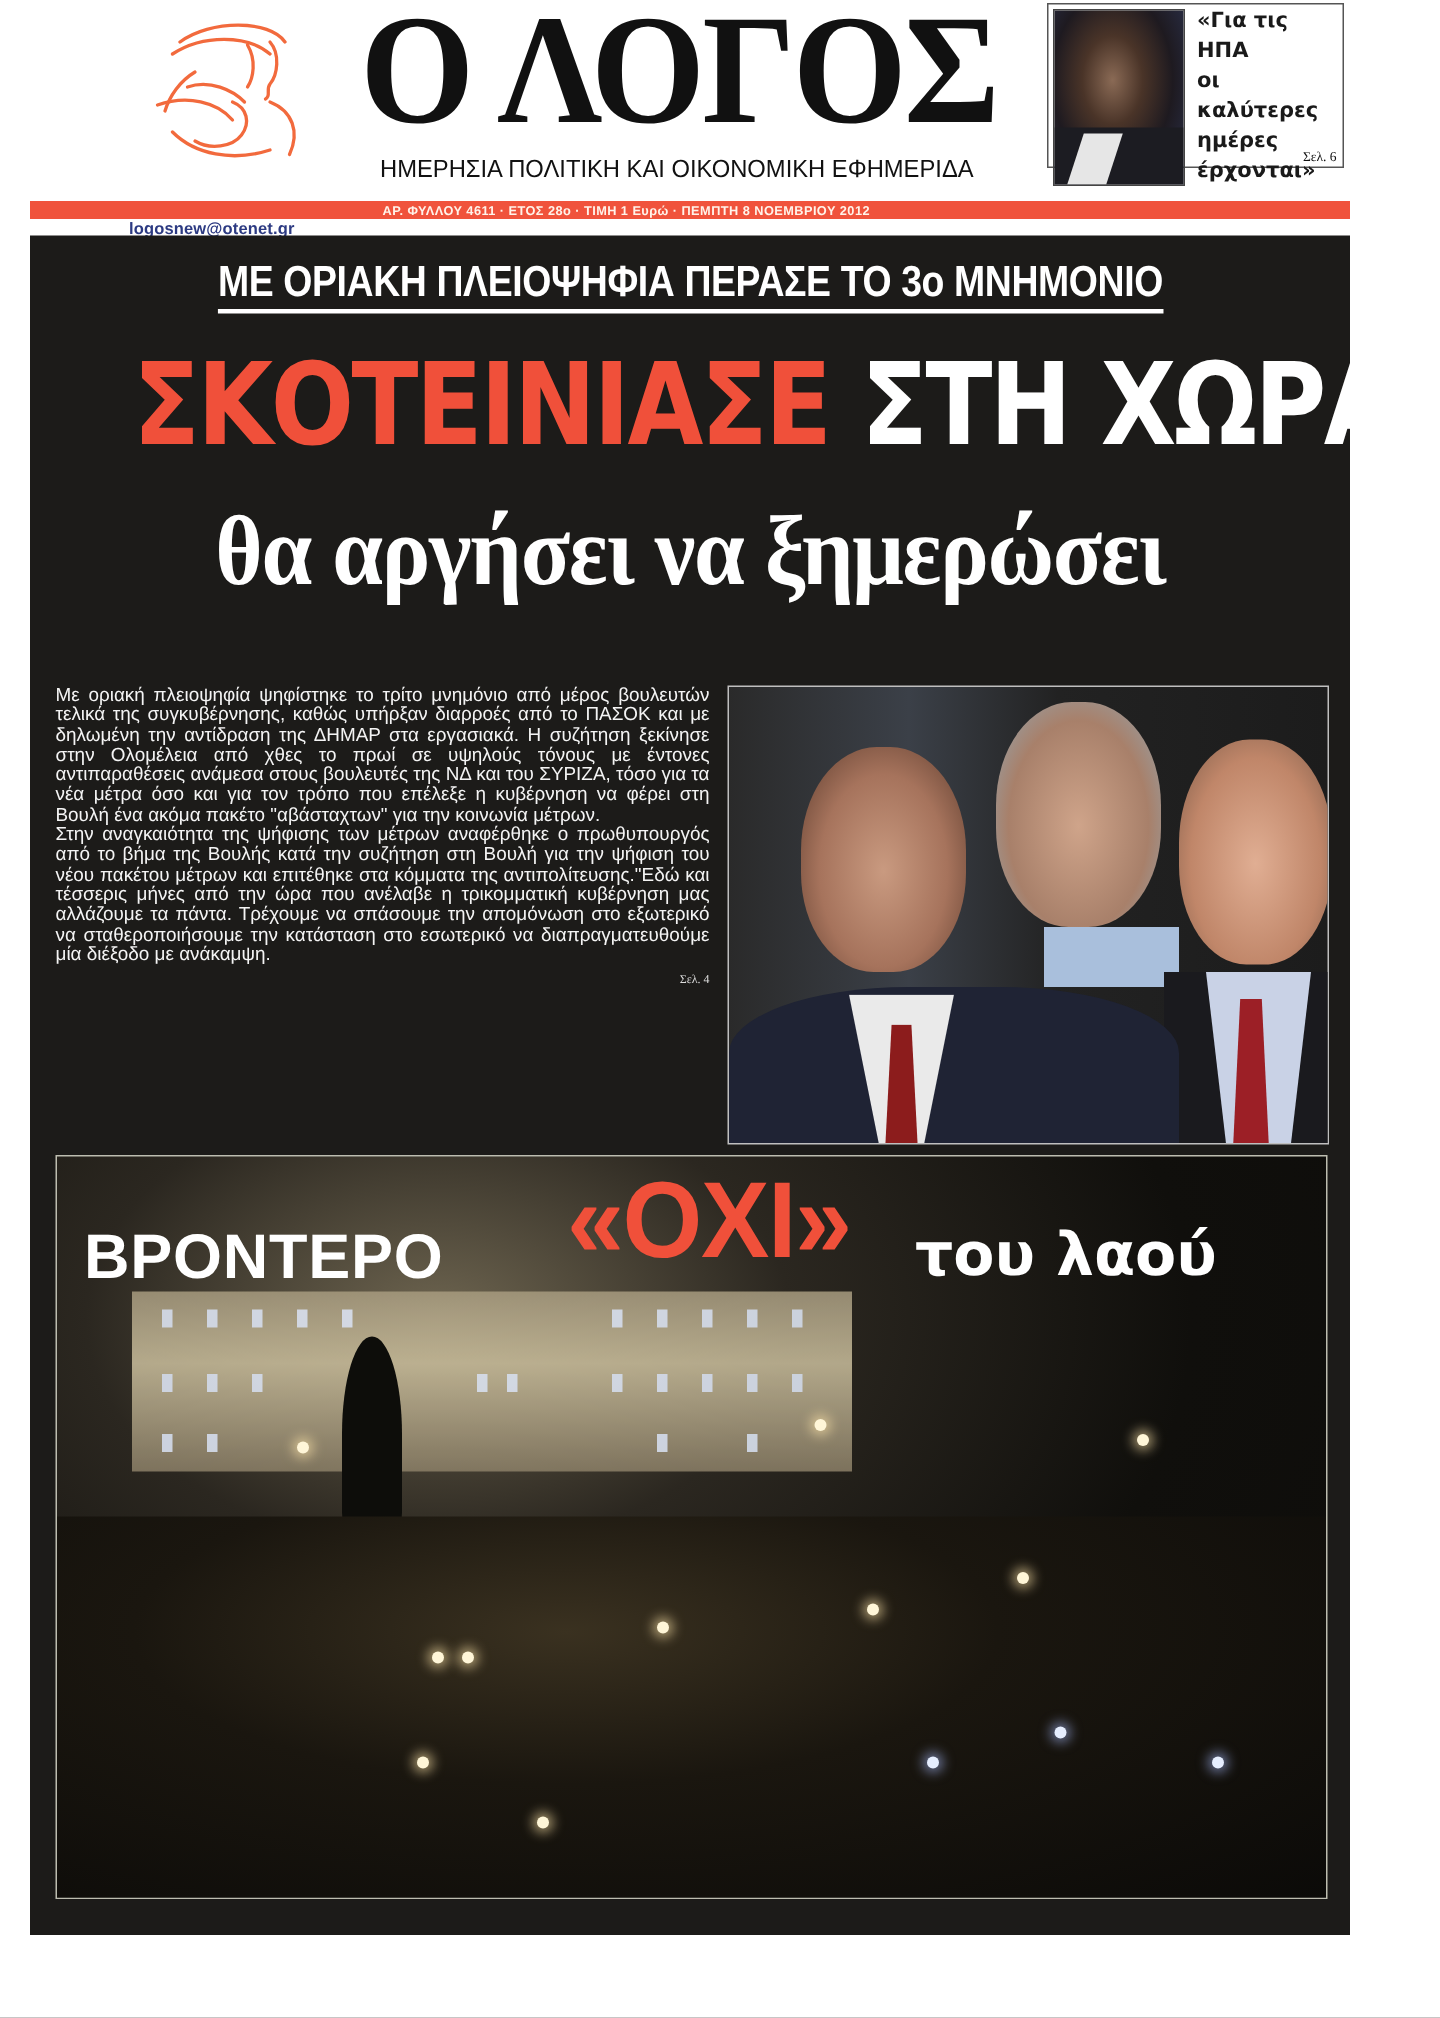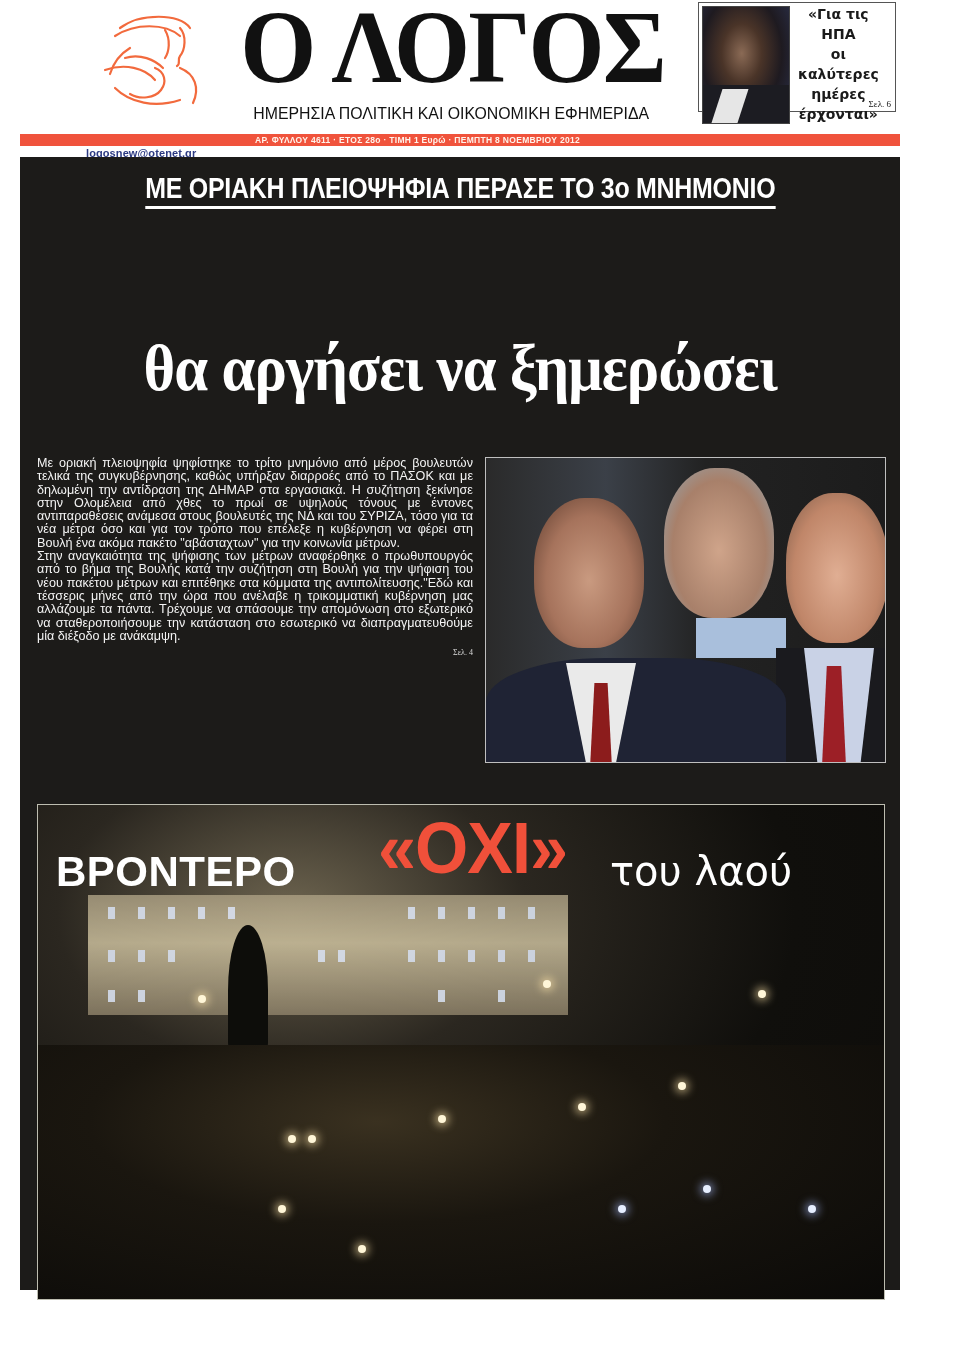--- a/index.html
+++ b/index.html
@@ -10,21 +10,21 @@
   .logo { position: absolute; left: 85px; top: 8px; width: 125px; height: 105px; }
   .logo svg { width: 100%; height: 100%; }
   .email { position: absolute; left: 86px; top: 112px; width: 130px; font-size: 11px; font-weight: bold; color: #2c3a82; letter-spacing: 0.1px; margin-top: 35px; }
 
   .title { position: absolute; left: 240px; top: -8px; width: 452px; height: 110px;
            font-family: "Liberation Serif", serif; font-weight: bold; font-size: 104px; line-height: 110px;
            color: #111; text-align: center; letter-spacing: -2px; transform: scaleX(0.94); transform-origin: left center; white-space: nowrap; }
   .subtitle { position: absolute; left: 240px; top: 104px; width: 440px; font-size: 16.5px; font-weight: normal;
               color: #111; text-align: center; white-space: nowrap; transform: scaleX(0.96); transform-origin: left center; }
 
-  .teaser { position: absolute; left: 698px; top: 2px; width: 198px; height: 110px; border: 1px solid #555; background: #fff; text-align: center; }
+  .teaser { position: absolute; left: 698px; top: 2px; width: 198px; height: 110px; border: 1px solid #555; background: #fff; }
   .teaser-photo { position: absolute; left: 3px; top: 3px; width: 88px; height: 118px; border: 1px solid #444;
                   background: radial-gradient(ellipse at 45% 40%, #8a6a55 0%, #4a3428 30%, #1e1a20 60%, #2c3350 100%); overflow: hidden; }
   .teaser-photo .suit { position: absolute; left: 0; bottom: 0; width: 100%; height: 38px; background: #1c1c22; }
   .teaser-photo .collar { position: absolute; left: 14px; bottom: 0; width: 26px; height: 34px; background: #e6e6e6; transform: skewX(-18deg); }
   .teaser-quote { position: absolute; left: 99px; top: 1px; font-family: "DejaVu Sans", sans-serif; font-weight: bold; font-size: 14px; line-height: 20px; color: #1a1a1a; white-space: pre-line; }
   .teaser-page { position: absolute; right: 4px; bottom: 2px; font-family: "Liberation Serif", serif; font-size: 9px; color: #111; }
 
   .redbar { position: absolute; left: 20px; top: 134px; width: 880px; height: 12px; background: #f0533c; }
   .redbar span { position: absolute; left: 235px; top: 0; font-size: 8.5px; font-weight: bold; color: #fff3ea; letter-spacing: 0.3px; line-height: 12px; white-space: nowrap; }
 
@@ -56,35 +56,35 @@
   .face.f3 { left: 300px; top: 35px; width: 102px; height: 150px; background: radial-gradient(ellipse at 50% 55%, #e0ae93 0%, #c08669 60%, #7a5a48 100%); }
   .suit-a { position: absolute; left: 0; top: 200px; width: 300px; height: 110px; background: #1f2334; border-radius: 40% 40% 0 0; }
   .shirt-a { position: absolute; left: 80px; top: 205px; width: 70px; height: 105px; background: #eaeaea; clip-path: polygon(0 0, 100% 0, 70% 100%, 30% 100%); }
   .tie-a { position: absolute; left: 104px; top: 225px; width: 22px; height: 85px; background: #8c1c1c; clip-path: polygon(20% 0, 80% 0, 100% 100%, 0 100%); }
   .suit-c { position: absolute; left: 290px; top: 190px; width: 112px; height: 120px; background: #1a1a1e; }
   .shirt-c { position: absolute; left: 318px; top: 190px; width: 70px; height: 120px; background: #c9d2e6; clip-path: polygon(0 0, 100% 0, 80% 100%, 20% 100%); }
   .tie-c { position: absolute; left: 336px; top: 208px; width: 24px; height: 100px; background: #9c1f26; clip-path: polygon(20% 0, 80% 0, 100% 100%, 0 100%); }
   .shirt-b { position: absolute; left: 210px; top: 160px; width: 90px; height: 40px; background: #a9bfdc; }
 
   
-  .protest { position: absolute; left: 17px; top: 647px; width: 848px; height: 496px; border: 1px solid #bdbdb0; overflow: hidden;
+  .protest { position: absolute; left: 17px; top: 613px; width: 848px; height: 496px; border: 1px solid #bdbdb0; overflow: hidden;
              background: radial-gradient(ellipse at 30% 22%, #6e6550 0%, #2b2720 28%, #100f0c 60%, #0c0b09 100%); }
   .parliament { position: absolute; left: 50px; top: 90px; width: 480px; height: 120px;
                 background: linear-gradient(180deg, #a89c80 0%, #cbbf9d 40%, #8c8068 100%); opacity: 0.85; }
   .parliament .win { position: absolute; width: 7px; height: 12px; background: #e8f0ff; }
   .cypress { position: absolute; left: 190px; top: 120px; width: 40px; height: 130px; background: #0d0d0a; border-radius: 50% 50% 10% 10%; }
   .crowd { position: absolute; left: 0; top: 240px; width: 848px; height: 256px;
            background: radial-gradient(ellipse at 40% 30%, #3a3120 0%, #1a160f 40%, #0b0a08 100%); }
   .lamp { position: absolute; width: 8px; height: 8px; border-radius: 50%; background: #fff6d8; box-shadow: 0 0 8px 3px rgba(255,230,170,0.6); }
   .lamp.blue { background: #e6eeff; box-shadow: 0 0 8px 3px rgba(170,190,255,0.55); }
 
   .oxi-line { position: absolute; left: 0; top: 8px; width: 848px; height: 90px; white-space: nowrap; }
   .oxi-a { position: absolute; left: 18px; top: 35px; font-size: 42px; font-weight: bold; color: #fff; letter-spacing: 0.5px; }
   .oxi-b { position: absolute; left: 335px; top: -6px; font-size: 72px; font-weight: bold; color: #f0503a; letter-spacing: -1px; transform: scaleX(0.95); }
-  .oxi-c { position: absolute; left: 572px; top: 35px; font-family: "DejaVu Sans", sans-serif; font-size: 40px; font-weight: normal; color: #fff; }
+  .oxi-c { position: absolute; left: 572px; top: 35px; font-family: "DejaVu Sans", sans-serif; font-size: 40px; font-weight: bold; color: #fff; }
 
   .caption { position: absolute; left: 0; top: 428px; width: 848px; text-align: center;
              font-family: "Liberation Serif", serif; font-style: italic; font-size: 33px; color: #ffffff; letter-spacing: 0.5px; white-space: nowrap; }
 </style>
 </head>
 <body>
 
 <div class="logo">
   <svg viewBox="0 0 125 105">
     <g fill="none" stroke="#f26a3d" stroke-width="2.2" stroke-linecap="round">
@@ -122,20 +122,26 @@
 
 <div class="redbar">
   <span>ΑΡ. ΦΥΛΛΟΥ 4611 · ΕΤΟΣ 28ο · ΤΙΜΗ 1 Ευρώ · ΠΕΜΠΤΗ 8 ΝΟΕΜΒΡΙΟΥ 2012</span>
 </div>
 
 <div class="panel">
   <div class="kicker">
     <span>ΜΕ ΟΡΙΑΚΗ ΠΛΕΙΟΨΗΦΙΑ ΠΕΡΑΣΕ ΤΟ 3ο ΜΝΗΜΟΝΙΟ</span>
   </div>
 
+  <div class="headline1">
+    <span class="inner">
+      <span class="hl-red">ΣΚΟΤΕΙΝΙΑΣΕ</span>
+      <span class="hl-white">ΣΤΗ ΧΩΡΑ</span>
+    </span>
+  </div>
   <div class="headline2">
     <span class="inner">θα αργήσει να ξημερώσει</span>
   </div>
 
   <div class="article">
     <p>Με οριακή πλειοψηφία ψηφίστηκε το τρίτο μνημόνιο από μέρος βουλευτών τελικά της συγκυβέρνησης, καθώς υπήρξαν διαρροές από το ΠΑΣΟΚ και με δηλωμένη την αντίδραση της ΔΗΜΑΡ στα εργασιακά. Η συζήτηση ξεκίνησε στην Ολομέλεια από χθες το πρωί σε υψηλούς τόνους με έντονες αντιπαραθέσεις ανάμεσα στους βουλευτές της ΝΔ και του ΣΥΡΙΖΑ, τόσο για τα νέα μέτρα όσο και για τον τρόπο που επέλεξε η κυβέρνηση να φέρει στη Βουλή ένα ακόμα πακέτο "αβάσταχτων" για την κοινωνία μέτρων.</p>
     <p>Στην αναγκαιότητα της ψήφισης των μέτρων αναφέρθηκε ο πρωθυπουργός από το βήμα της Βουλής κατά την συζήτηση στη Βουλή για την ψήφιση του νέου πακέτου μέτρων και επιτέθηκε στα κόμματα της αντιπολίτευσης."Εδώ και τέσσερις μήνες από την ώρα που ανέλαβε η τρικομματική κυβέρνηση μας αλλάζουμε τα πάντα. Τρέχουμε να σπάσουμε την απομόνωση στο εξωτερικό να σταθεροποιήσουμε την κατάσταση στο εσωτερικό να διαπραγματευθούμε μία διέξοδο με ανάκαμψη.</p>
     <span class="page-ref">Σελ. 4</span>
   </div>
 

